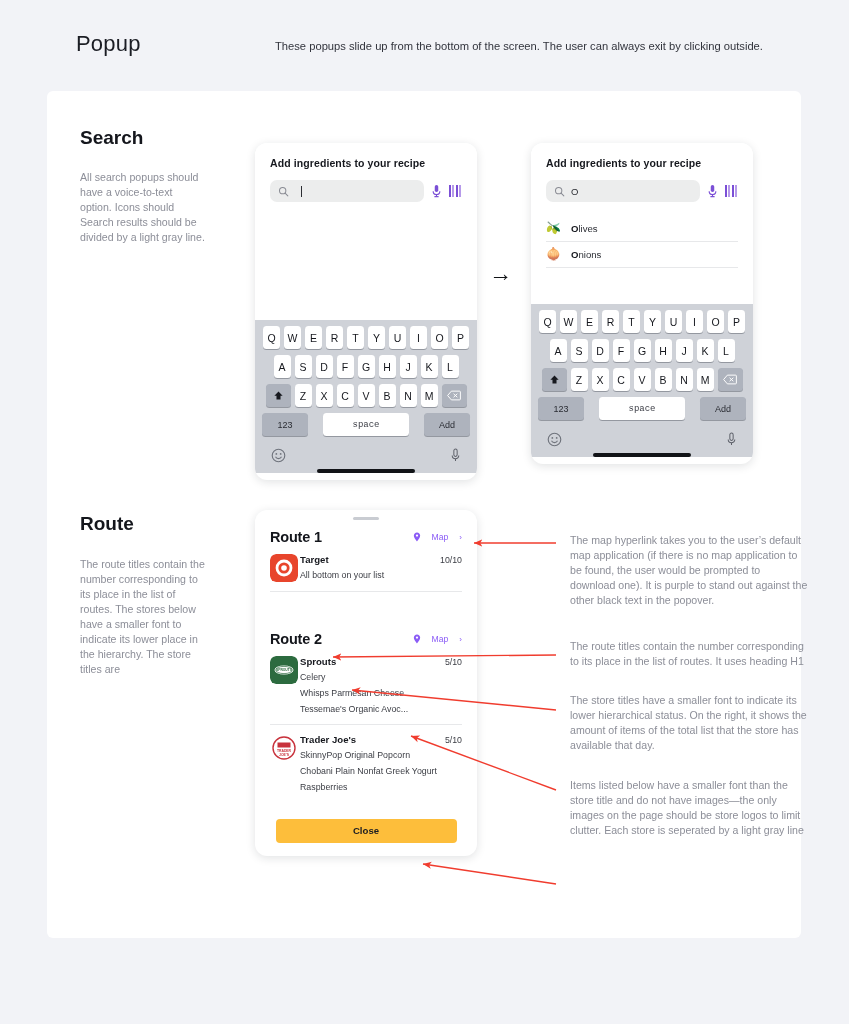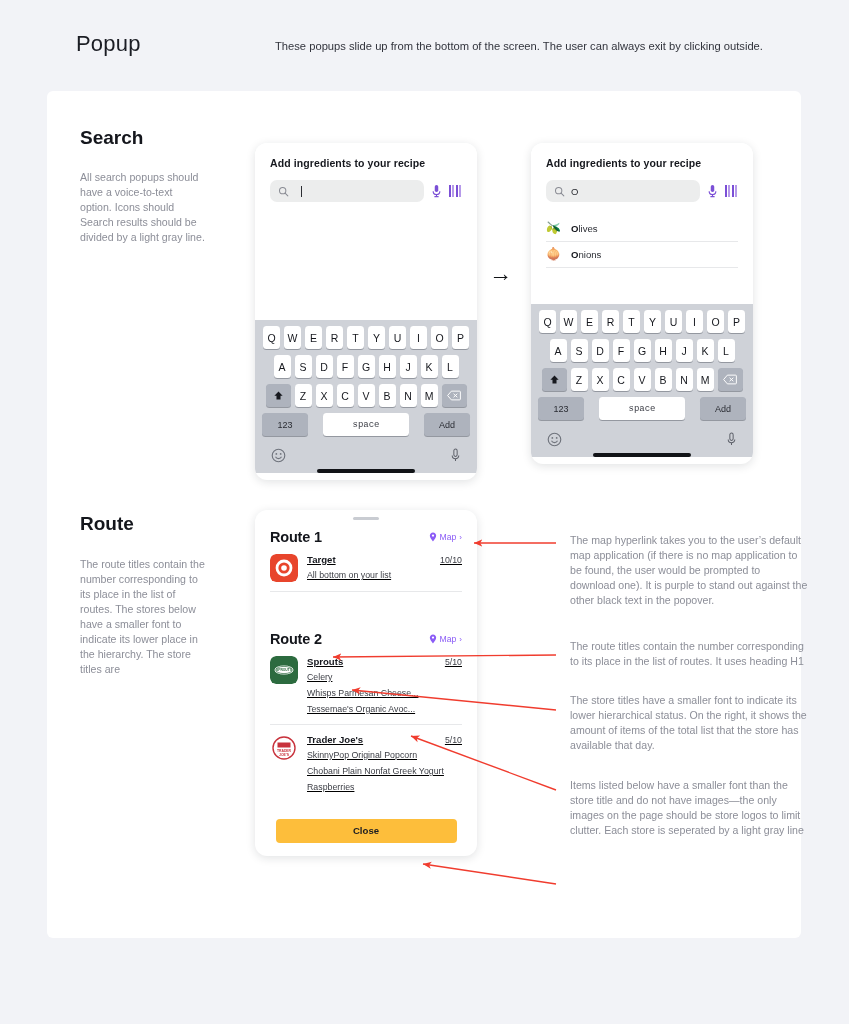--- a/index.html
+++ b/index.html
@@ -99,26 +99,26 @@
   }
 
   
   .drag-handle { width: 26px; height: 3px; background: #c9ccd2; border-radius: 2px; margin: 7px auto 0 auto; }
   .route-wrap { padding: 0 15px 13px 15px; }
   .route-head {
     display: flex; align-items: baseline; justify-content: space-between;
     margin-top: 9px;
   }
   .route-title { font-size: 14.5px; font-weight: 700; color: #14161c; letter-spacing: -.2px; }
-  .map-link { display: flex; align-items: center; gap: 3px; font-size: 8.6px; color: #8b5cf6; }
+  .map-link { display: flex; align-items: center; gap: 11px; font-size: 8.6px; color: #8b5cf6; }
   .map-pin { width: 8px; height: 10px; flex: none; }
   .map-chevron { font-size: 8px; color: #8b5cf6; }
 
   .store {
-    display: flex; gap: 9px; padding: 9px 0 9px 0; border-bottom: 1px solid #e7e8ea; text-decoration: underline;
+    display: flex; gap: 2px; padding: 9px 0 9px 0; border-bottom: 1px solid #e7e8ea;
   }
   .store.last { border-bottom: none; }
   .store-logo { width: 28px; height: 28px; border-radius: 6px; flex: none; }
   .store-main { flex: 1; min-width: 0; }
   .store-top { display: flex; justify-content: space-between; align-items: baseline; }
   .store-name { font-size: 9.6px; font-weight: 700; color: #16181e; }
   .store-count { font-size: 8.8px; color: #3b3d44; }
   .store-item { font-size: 8.8px; color: #3b3d44; margin-top: 5px; line-height: 1.25; }
   .route-gap { height: 30px; }
 

